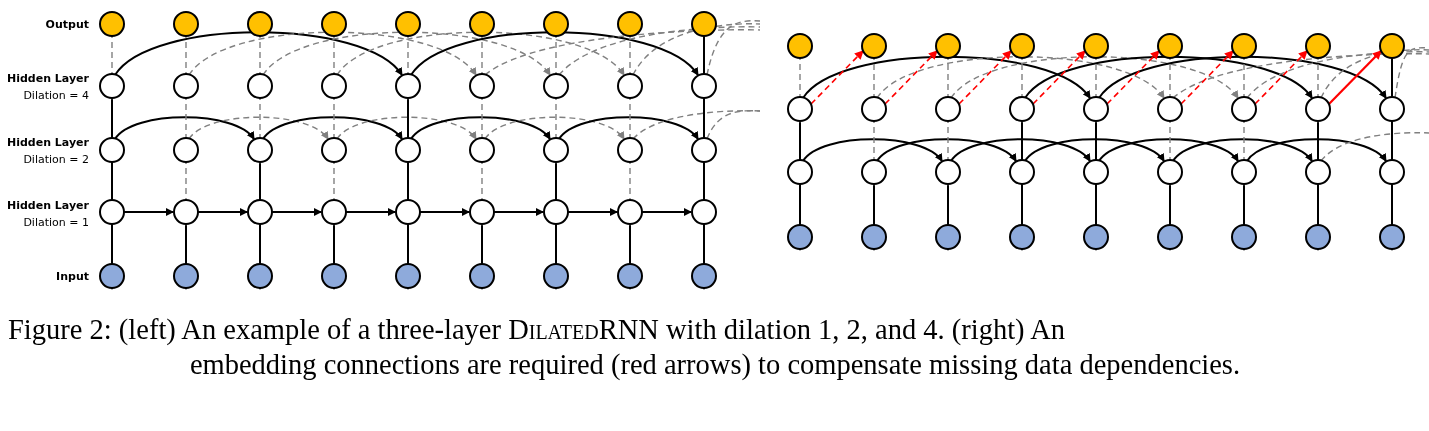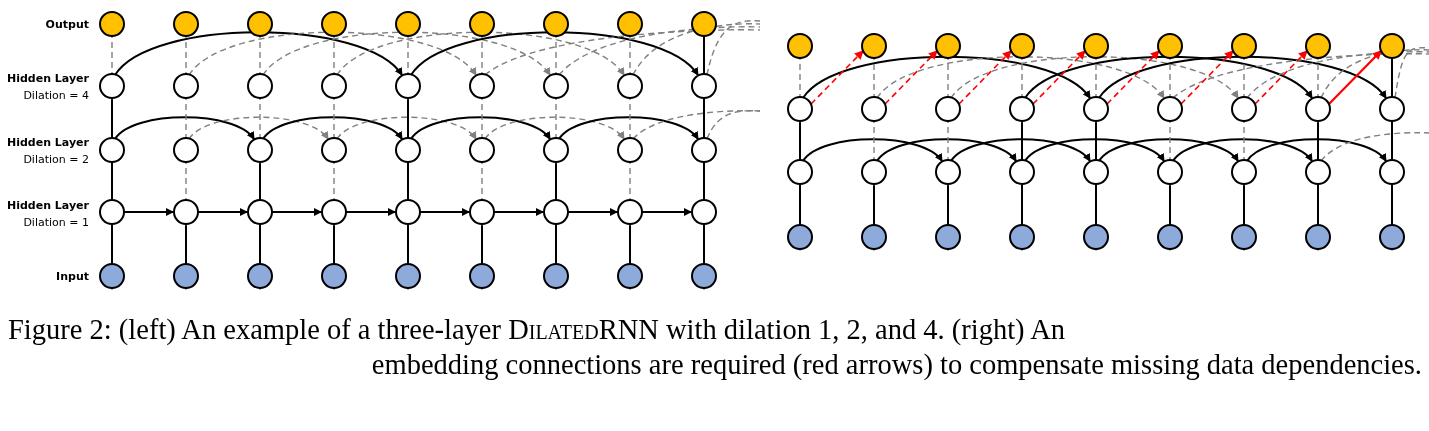--- a/index.html
+++ b/index.html
@@ -242,14 +242,14 @@
         <circle cx="1392" cy="46" r="12" fill="#FFC000" stroke="#000" stroke-width="2"></circle>
         <circle cx="1392" cy="109" r="12" fill="#FFFFFF" stroke="#000" stroke-width="2"></circle>
         <circle cx="1392" cy="172" r="12" fill="#FFFFFF" stroke="#000" stroke-width="2"></circle>
         <circle cx="1392" cy="237" r="12" fill="#8EAADB" stroke="#000" stroke-width="2"></circle>
       </g>
   </g>
 </svg>
 
 <div id="caption">
   <span><span style="display:inline">Figure 2: (left) An example of a three-layer </span><span style="display:inline" class="sc">DilatedRNN</span><span style="display:inline"> with dilation 1, 2, and 4. (right) An</span></span>
-  <span style="text-align:right">embedding connections are required (red arrows) to compensate missing data dependencies.</span>
+  <span style="text-align:center">embedding connections are required (red arrows) to compensate missing data dependencies.</span>
 </div>
 
 </body></html>

